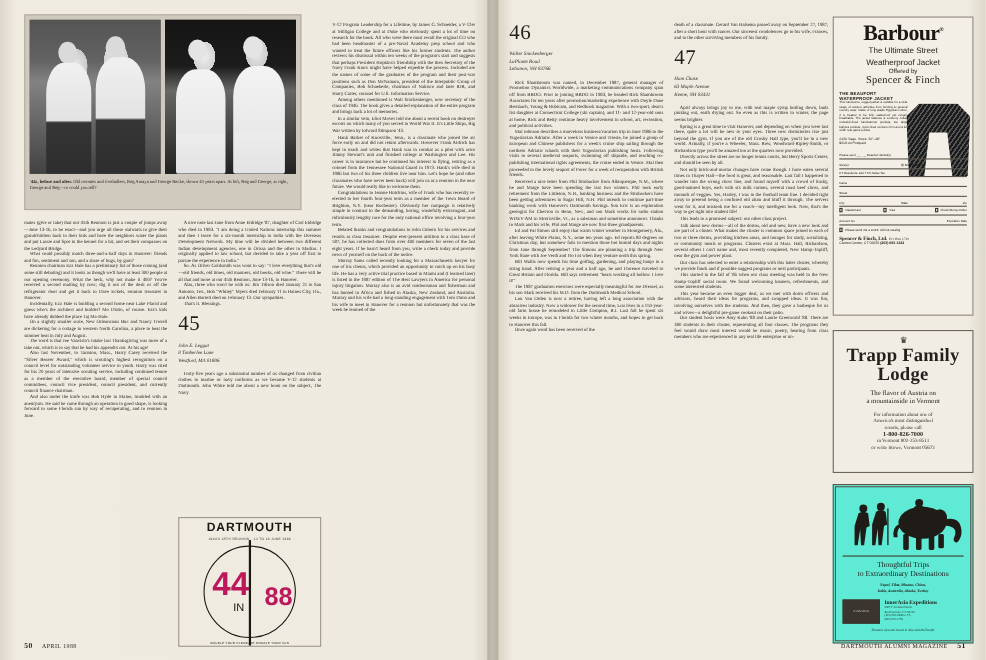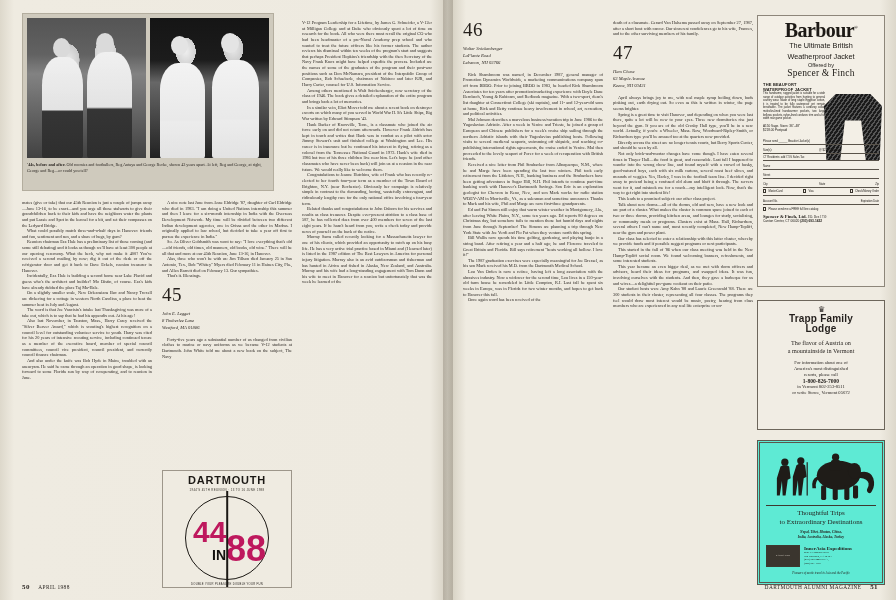--- a/index.html
+++ b/index.html
@@ -107,23 +107,23 @@
   }
   .circ:after {
     content:""; position:absolute; left:50%; top:-6px; width:1.6px; height:96px;
     background:#1b1814; transform:translateX(-50%);
   }
   .n44, .n88 {
     position:absolute; font-family:"Liberation Sans", sans-serif;
     font-weight:bold; color:#be185d; line-height:1;
   }
   .n44 { font-size:30px; left:7px; top:20px; }
-  .n88 { font-size:36px; right:2px; top:34px; }
-  .nin { position:absolute; font-family:"Liberation Sans", sans-serif; font-weight:bold;
-         font-size:14px; left:26px; top:50px; color:#12100d; }
+  .n88 { font-size:23px; right:2px; top:34px; }
+  .nin { position:absolute; font-family:"Liberation Sans", sans-serif; font-weight:normal;
+         font-size:10px; left:26px; top:50px; color:#12100d; }
   .ad44 .ft { font-family:"Liberation Sans", sans-serif; font-size:2.7px; letter-spacing:.3px; margin-top:3px; }
 
   
   .barbour {
     position:absolute; left:757px; top:15px; width:128px; height:272px;
     background:#f3efe6; border:1px solid #8d867a; padding:4px 5px;
     font-family:"Liberation Sans", sans-serif; color:#1c1915;
   }
   .barbour .brand {
     font-family:"Liberation Serif", serif; font-weight:bold; font-size:20px;
@@ -152,21 +152,21 @@
   .chk { display:inline-block; width:3.4px; height:3.4px; border:.7px solid #3a352e; margin-right:2px; vertical-align:-.3px; }
   .barbour .sf { font-family:"Liberation Serif",serif; font-weight:bold; font-size:4.6px; margin-top:3px; }
   .barbour .sf small { font-weight:normal; font-size:3.2px; }
 
   
   .trapp {
     position:absolute; left:757px; top:300px; width:128px; height:130px;
     background:#f1ede4; border:1.5px double #6d665b; padding:5px 6px; text-align:center;
   }
   .trapp .crown { font-size:8px; line-height:1; letter-spacing:-1px; }
-  .trapp .nm { font-family:Liberation Sans, sans-serif; font-weight:bold; font-size:10px;
+  .trapp .nm { font-family:Liberation Serif, serif; font-weight:bold; font-size:17px;
                line-height:1.02; letter-spacing:.2px; }
   .trapp .tag { font-size:6.2px; line-height:1.22; margin-top:5px; }
   .trapp .info { font-size:4.6px; line-height:1.34; margin-top:5px; }
   .trapp .phone { font-weight:bold; font-size:5.6px; }
 
   
   .inner {
     position:absolute; left:757px; top:440px; width:128px; height:145px;
     background:#5eead4; border:3px double #5d564c; padding:5px 6px; text-align:center;
     overflow:hidden;
@@ -313,21 +313,21 @@
 
   <div class="folio right">
     <span>DARTMOUTH ALUMNI MAGAZINE</span>
     &nbsp;&nbsp;&nbsp;
     <span class="num">51</span>
   </div>
 </div>
 
 <div class="barbour">
   <div class="brand"><span>Barbour</span><sup>®</sup></div>
-  <div class="l1">The Ultimate British</div>
+  <div class="l1">The Ultimate Street</div>
   <div class="l1">Weatherproof Jacket</div>
   <div class="l2">Offered by</div>
   <div class="l3">Spencer &amp; Finch</div>
 
   <div class="jacket"></div>
 
   <div class="prodhd">THE BEAUFORT</div>
   <div class="prodhd" style="margin-top:0;">WATERPROOF JACKET</div>
   <div class="body">This handsome, rugged jacket is suitable for a wide range of outdoor activities from hunting to general country wear. Made of long staple Egyptian cotton, it is treated to be fully waterproof yet remain breathable. The jacket features a corduroy collar, moleskin-lined handwarmer pockets, two large bellows pockets, nylon-lined cordurov trim and a full width rear game pocket.</div>
   <div class="price">A150 Sage. Sizes: 36"–48"</div>

